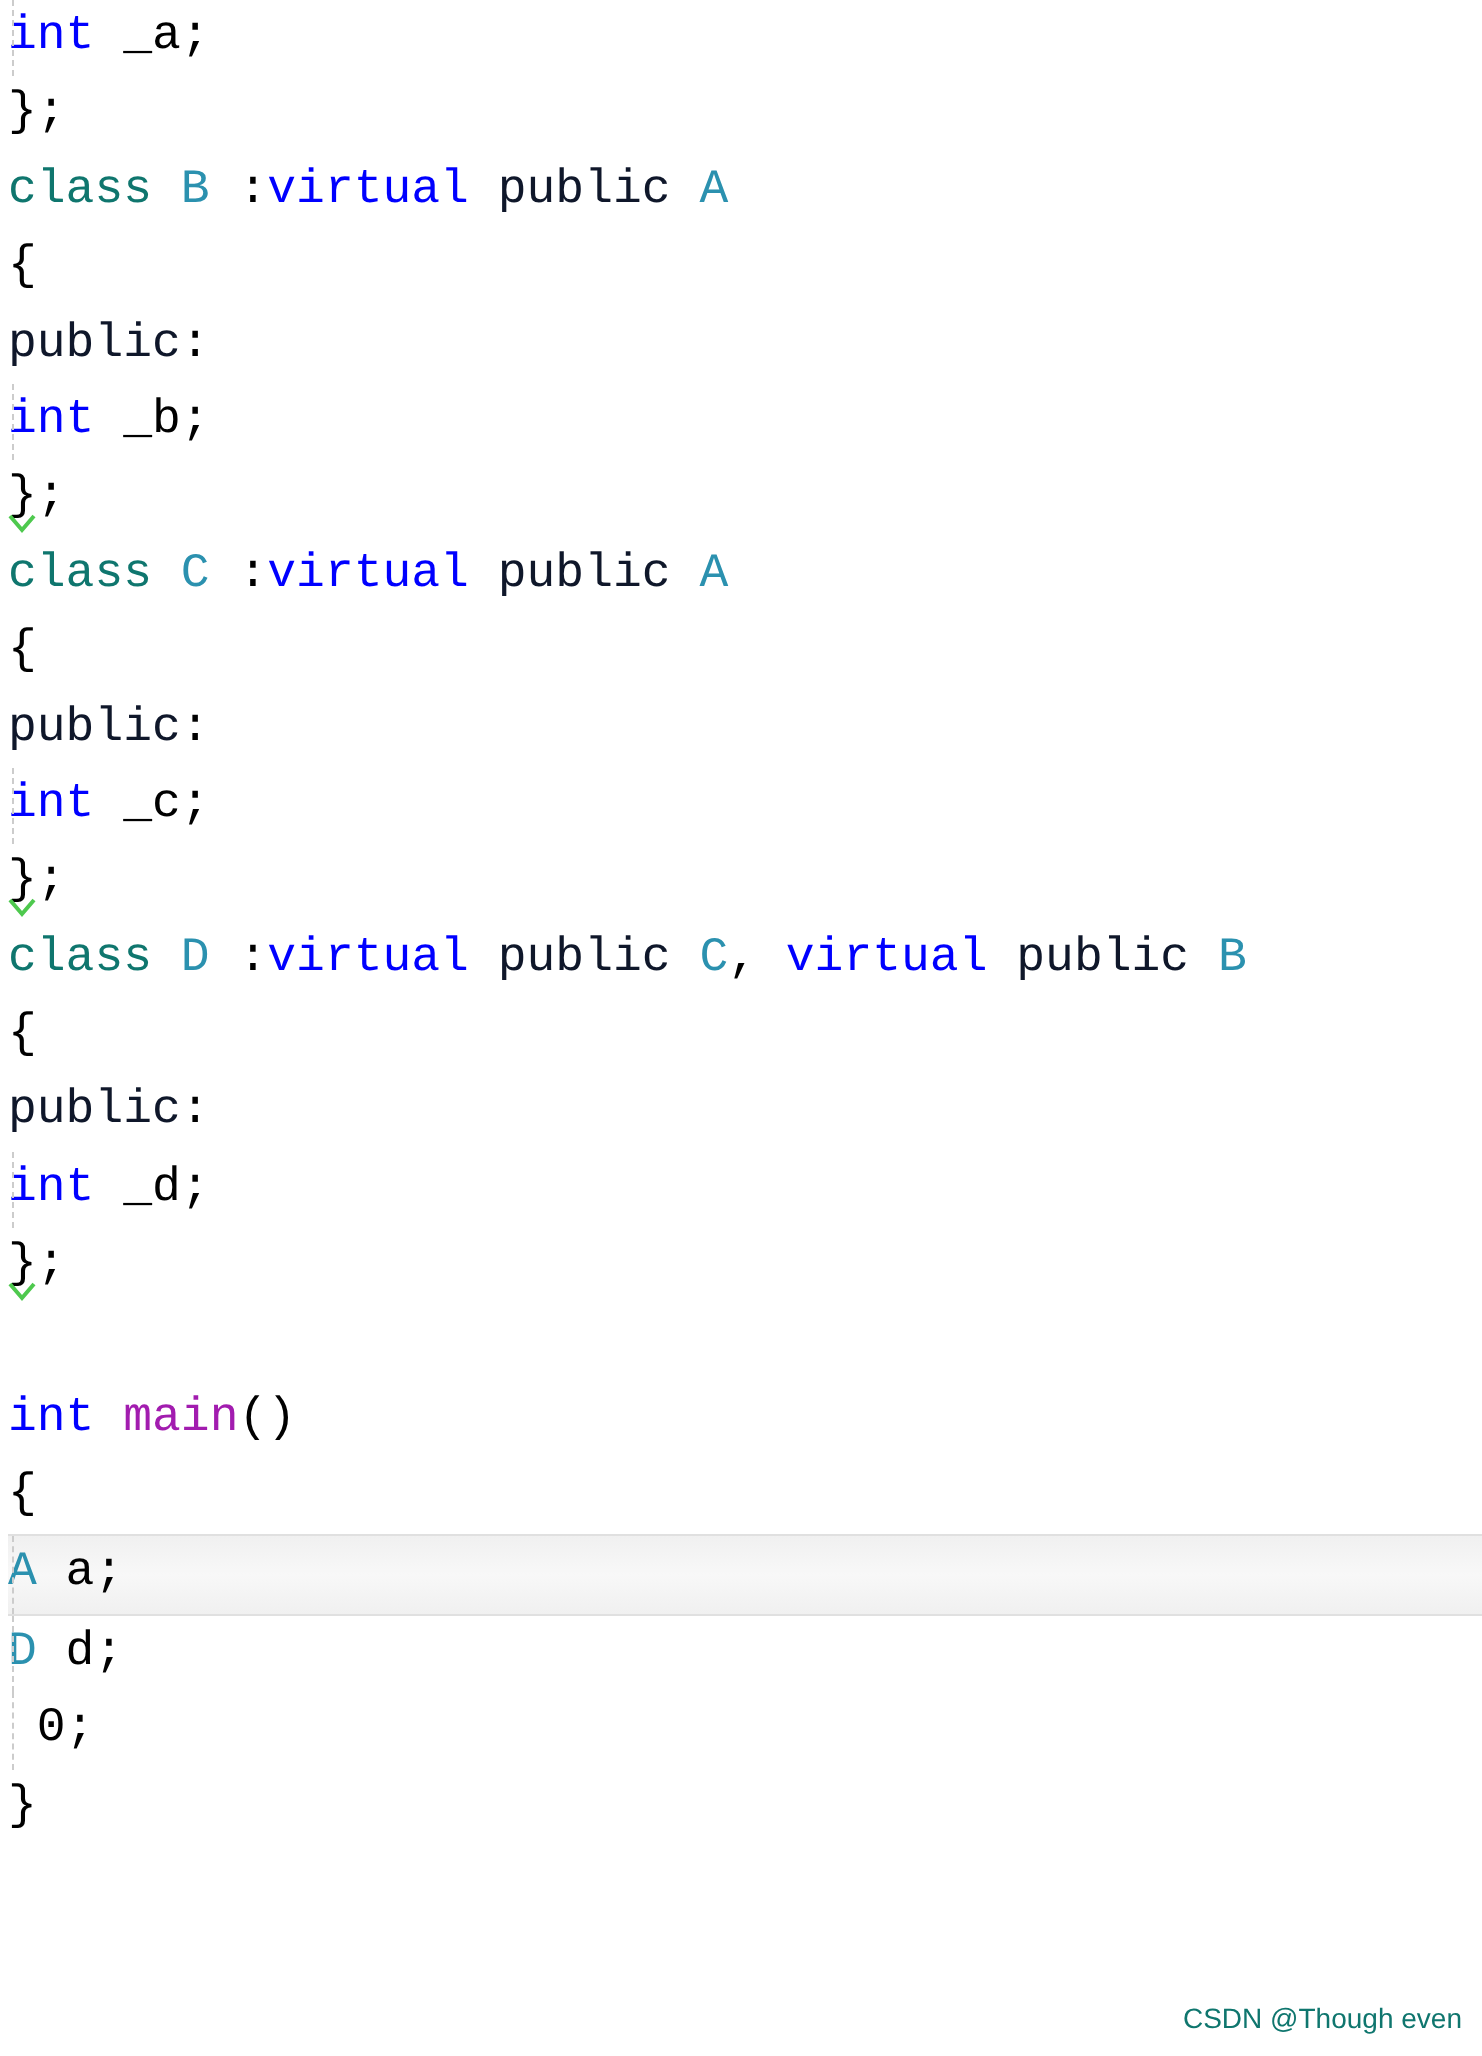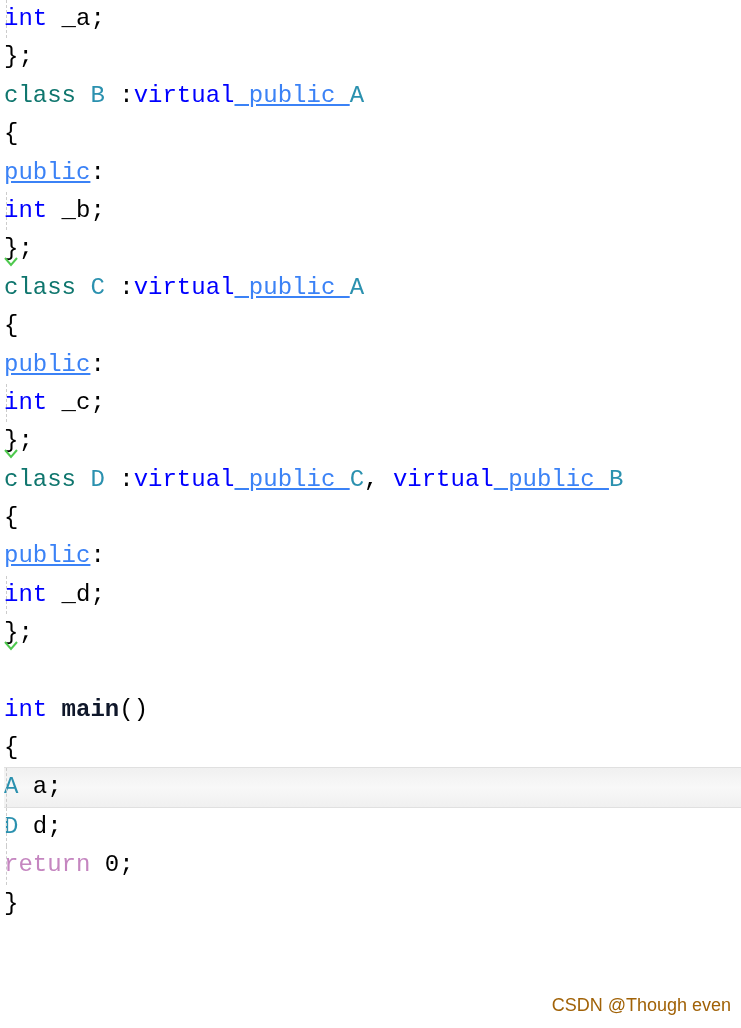--- a/index.html
+++ b/index.html
@@ -36,41 +36,41 @@
       bottom: 0;
       width: 0;
       border-left: 1px dashed #cccccc;
     }
     .highlight-line {
       background: linear-gradient(to bottom, #f0f0f0 0%, #f8f8f8 50%, #f0f0f0 100%);
       border-top: 1px solid #e0e0e0;
       border-bottom: 1px solid #e0e0e0;
     }
     .kw-storage { color: #0f766e; }
-    .kw-access { color: #3b82f6; text-decoration: underline; }
+    .kw-access { color: #0f172a; }
     .kw-type { color: #0000ff; }
     .kw-virtual { color: #0000ff; font-family: Liberation Mono, monospace; }
     .kw-return { color: #c586c0; }
     .classname { color: #2b91af; }
     .brace { color: #000000; }
     .punct { color: #000000; }
-    .func-name { color: #0f172a; font-weight: bold; }
+    .func-name { color: #a21caf; }
     .green-marker {
       position: absolute;
       left: 0;
       bottom: 2px;
       width: 14px;
       height: 10px;
     }
     .watermark {
       position: absolute;
       right: 10px;
       bottom: 8px;
-      font-size: 18px;
-      color: #a16207;
+      font-size: 14px;
+      color: #0f766e;
       font-family: Arial, sans-serif;
     }
   </style>
 </head>
 <body>
 
 <div class="code-container">
 
   <div class="line"><span class="indent-guide"></span>    <span class="kw-type">int</span><span> _a;</span></div>
 
@@ -116,19 +116,19 @@
 
   <div class="line"><span class="kw-type">int</span><span class="func-name"> main</span><span class="punct">()</span></div>
 
   <div class="line"><span class="brace">{</span></div>
 
   <div class="line highlight-line"><span class="indent-guide"></span>    <span class="classname">A</span><span> a;</span></div>
 
   <div class="line"><span class="indent-guide"></span>    <span class="classname">D</span><span> d;</span></div>
 
 
-  <div class="line"><span class="indent-guide"></span>    <span class="kw-return">return</span><span> 0;</span></div>
+  <div class="line"><span class="indent-guide"></span>    <span> 0;</span></div>
 
   <div class="line"><span class="brace">}</span></div>
 
 </div>
 
 <div class="watermark">CSDN @Though even</div>
 
 </body></html>

